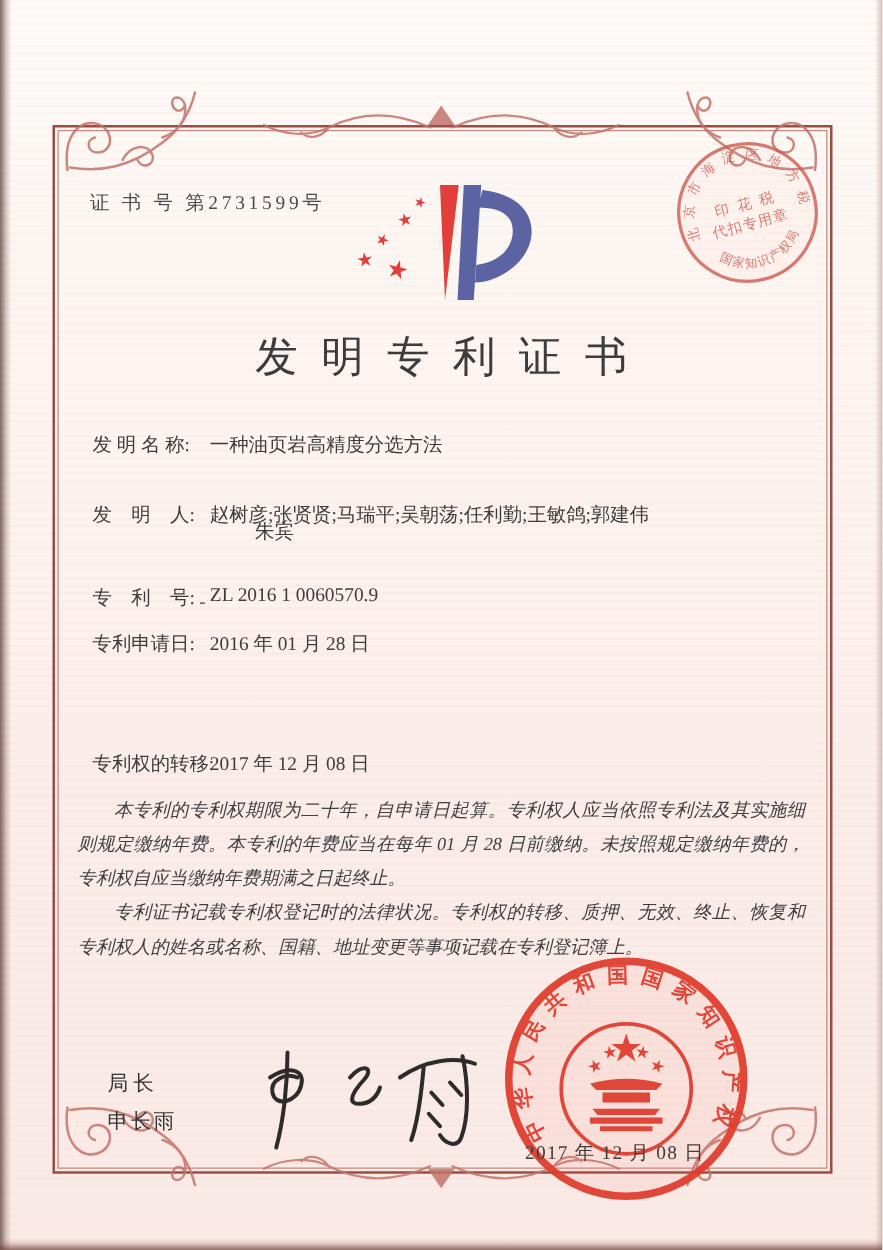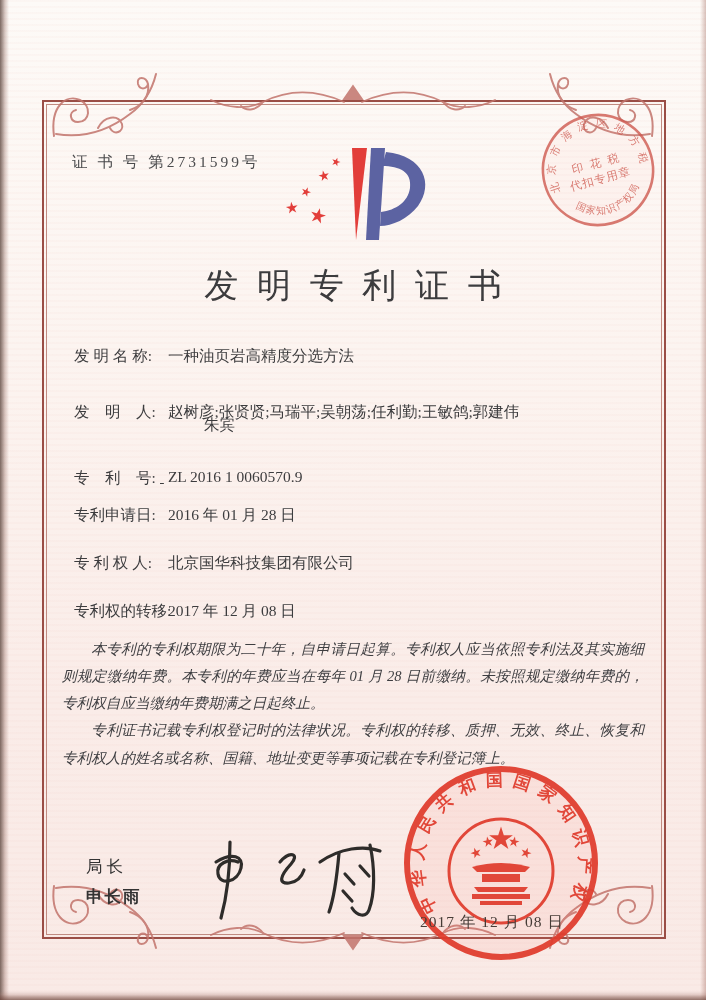--- a/index.html
+++ b/index.html
@@ -27,21 +27,21 @@
   .field{position:absolute;left:74px;font-size:15.5px;color:#3c3c3e;}
   .field .lbl{display:inline-block;width:86px;vertical-align:top;white-space:pre;}
   .field .val{display:inline-block;margin-left:4px;max-width:470px;vertical-align:top;}
   .val2{position:absolute;left:164px;font-size:15.5px;color:#3c3c3e;}
   .paras{position:absolute;left:62px;top:636px;width:582px;
     font-size:14.6px;line-height:1.86;color:#3e3e41;font-style:italic;text-align:justify;}
   .paras p{margin:0;text-indent:2em;}
   .signoff-title{position:absolute;left:86px;top:856px;font-size:16.5px;letter-spacing:4px;color:#333;
     font-family:"Liberation Sans","DejaVu Sans",sans-serif;}
   .signoff-name{position:absolute;left:86px;top:886px;font-size:16.5px;letter-spacing:2px;color:#333;
-    font-family:"Liberation Sans","DejaVu Sans",sans-serif;font-weight:bold;}
+    font-family:"Liberation Sans","DejaVu Sans",sans-serif;}
   .seal-date{position:absolute;left:420px;top:912px;font-size:15.5px;letter-spacing:1px;color:#453b36;}
   .footer{position:absolute;left:216px;top:954px;width:200px;text-align:center;
     font-size:13.5px;letter-spacing:1px;color:#4a4a4c;}
   .sig-svg{position:absolute;left:188px;top:836px;}
   .seal-svg{position:absolute;left:398px;top:760px;opacity:.93;}
   .stamp-svg{position:absolute;left:534px;top:106px;transform:rotate(-15deg);opacity:.8;}
   .logo-svg{position:absolute;left:270px;top:140px;}
   svg text{font-family:"Liberation Serif","DejaVu Serif",serif;}
 </style>
 </head>
@@ -152,24 +152,20 @@
     <span class="val">赵树彦;张贤贤;马瑞平;吴朝荡;任利勤;王敏鸽;郭建伟</span>
   </div>
   <div class="val2" style="top:415px;margin-left:40px;">朱宾</div>
   <div class="field" style="top:468px;text-decoration:underline;">
     <span class="lbl">专　利　号:</span>
     <span class="val">ZL 2016 1 0060570.9</span>
   </div>
   <div class="field" style="top:505px;">
     <span class="lbl">专利申请日:</span>
     <span class="val">2016 年 01 月 28 日</span>
-  </div>
-  <div class="field" style="top:553px;">
-    <span class="lbl">专 利 权 人:</span>
-    <span class="val">北京国华科技集团有限公司</span>
   </div>
   <div class="field" style="top:601px;">
     <span class="lbl">专利权的转移:</span>
     <span class="val">2017 年 12 月 08 日</span>
   </div>
 
   <div class="paras">
     <p>本专利的专利权期限为二十年，自申请日起算。专利权人应当依照专利法及其实施细则规定缴纳年费。本专利的年费应当在每年 01 月 28 日前缴纳。未按照规定缴纳年费的，专利权自应当缴纳年费期满之日起终止。</p>
     <p>专利证书记载专利权登记时的法律状况。专利权的转移、质押、无效、终止、恢复和专利权人的姓名或名称、国籍、地址变更等事项记载在专利登记簿上。</p>
   </div>

